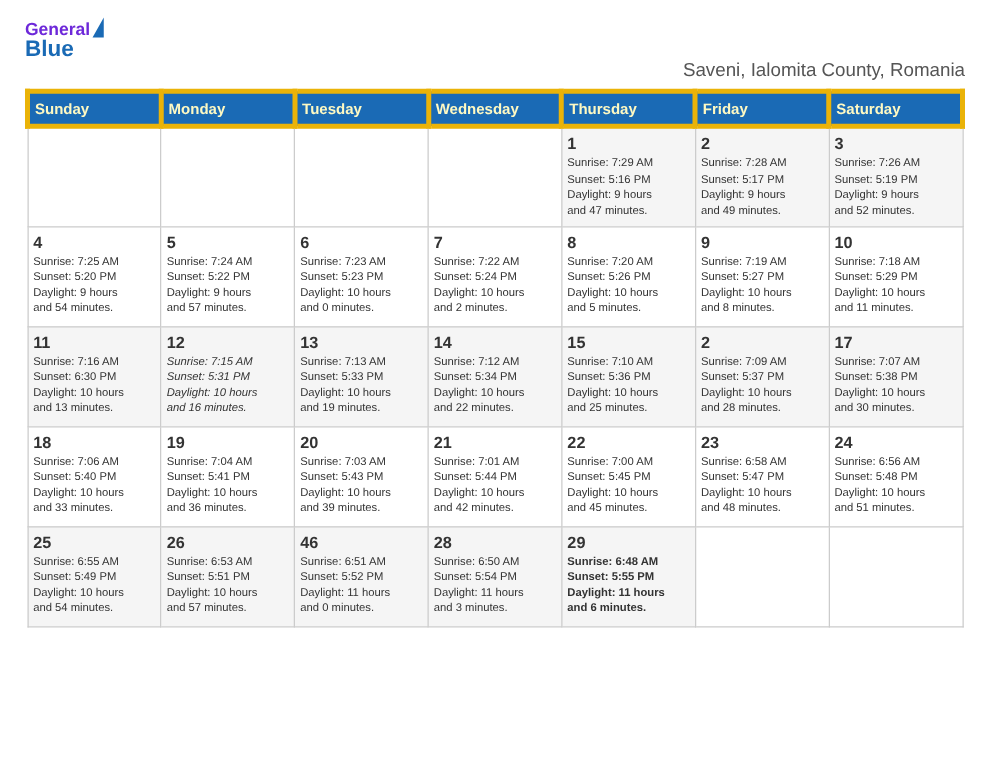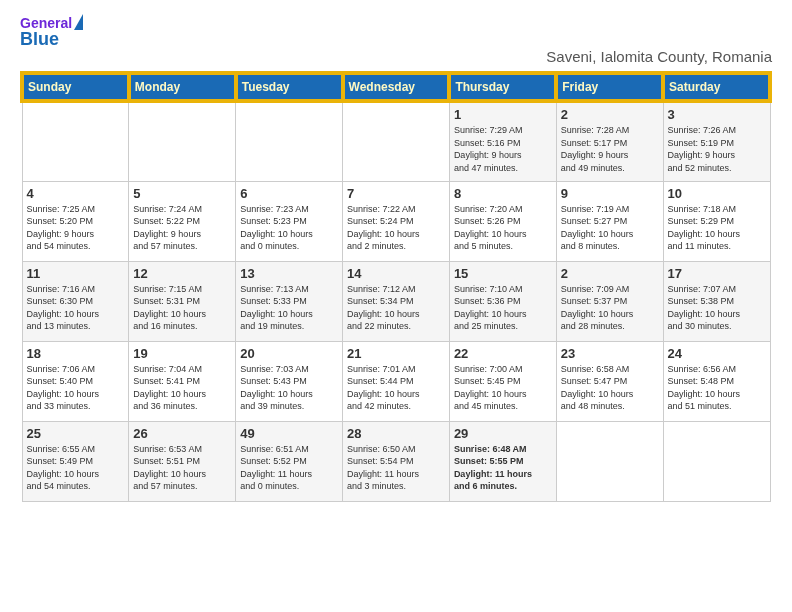--- a/index.html
+++ b/index.html
@@ -204,21 +204,21 @@
         <tr>
           <td>
             <span class="day-num">11</span>
             <div class="day-info" style="white-space: pre-line;">Sunrise: 7:16 AM
 Sunset: 6:30 PM
 Daylight: 10 hours
 and 13 minutes.</div>
           </td>
           <td>
             <span class="day-num">12</span>
-            <div class="day-info" style="white-space: pre-line;">Sunrise: 7:15 AM
+            <div class="day-info" style="white-space: pre-line; font-style: italic;">Sunrise: 7:15 AM
 Sunset: 5:31 PM
 Daylight: 10 hours
 and 16 minutes.</div>
           </td>
           <td>
             <span class="day-num">13</span>
             <div class="day-info" style="white-space: pre-line;">Sunrise: 7:13 AM
 Sunset: 5:33 PM
 Daylight: 10 hours
 and 19 minutes.</div>
@@ -312,21 +312,21 @@
 and 54 minutes.</div>
           </td>
           <td>
             <span class="day-num">26</span>
             <div class="day-info" style="white-space: pre-line;">Sunrise: 6:53 AM
 Sunset: 5:51 PM
 Daylight: 10 hours
 and 57 minutes.</div>
           </td>
           <td>
-            <span class="day-num">49</span>
+            <span class="day-num">46</span>
             <div class="day-info" style="white-space: pre-line;">Sunrise: 6:51 AM
 Sunset: 5:52 PM
 Daylight: 11 hours
 and 0 minutes.</div>
           </td>
           <td>
             <span class="day-num">28</span>
             <div class="day-info" style="white-space: pre-line;">Sunrise: 6:50 AM
 Sunset: 5:54 PM
 Daylight: 11 hours

